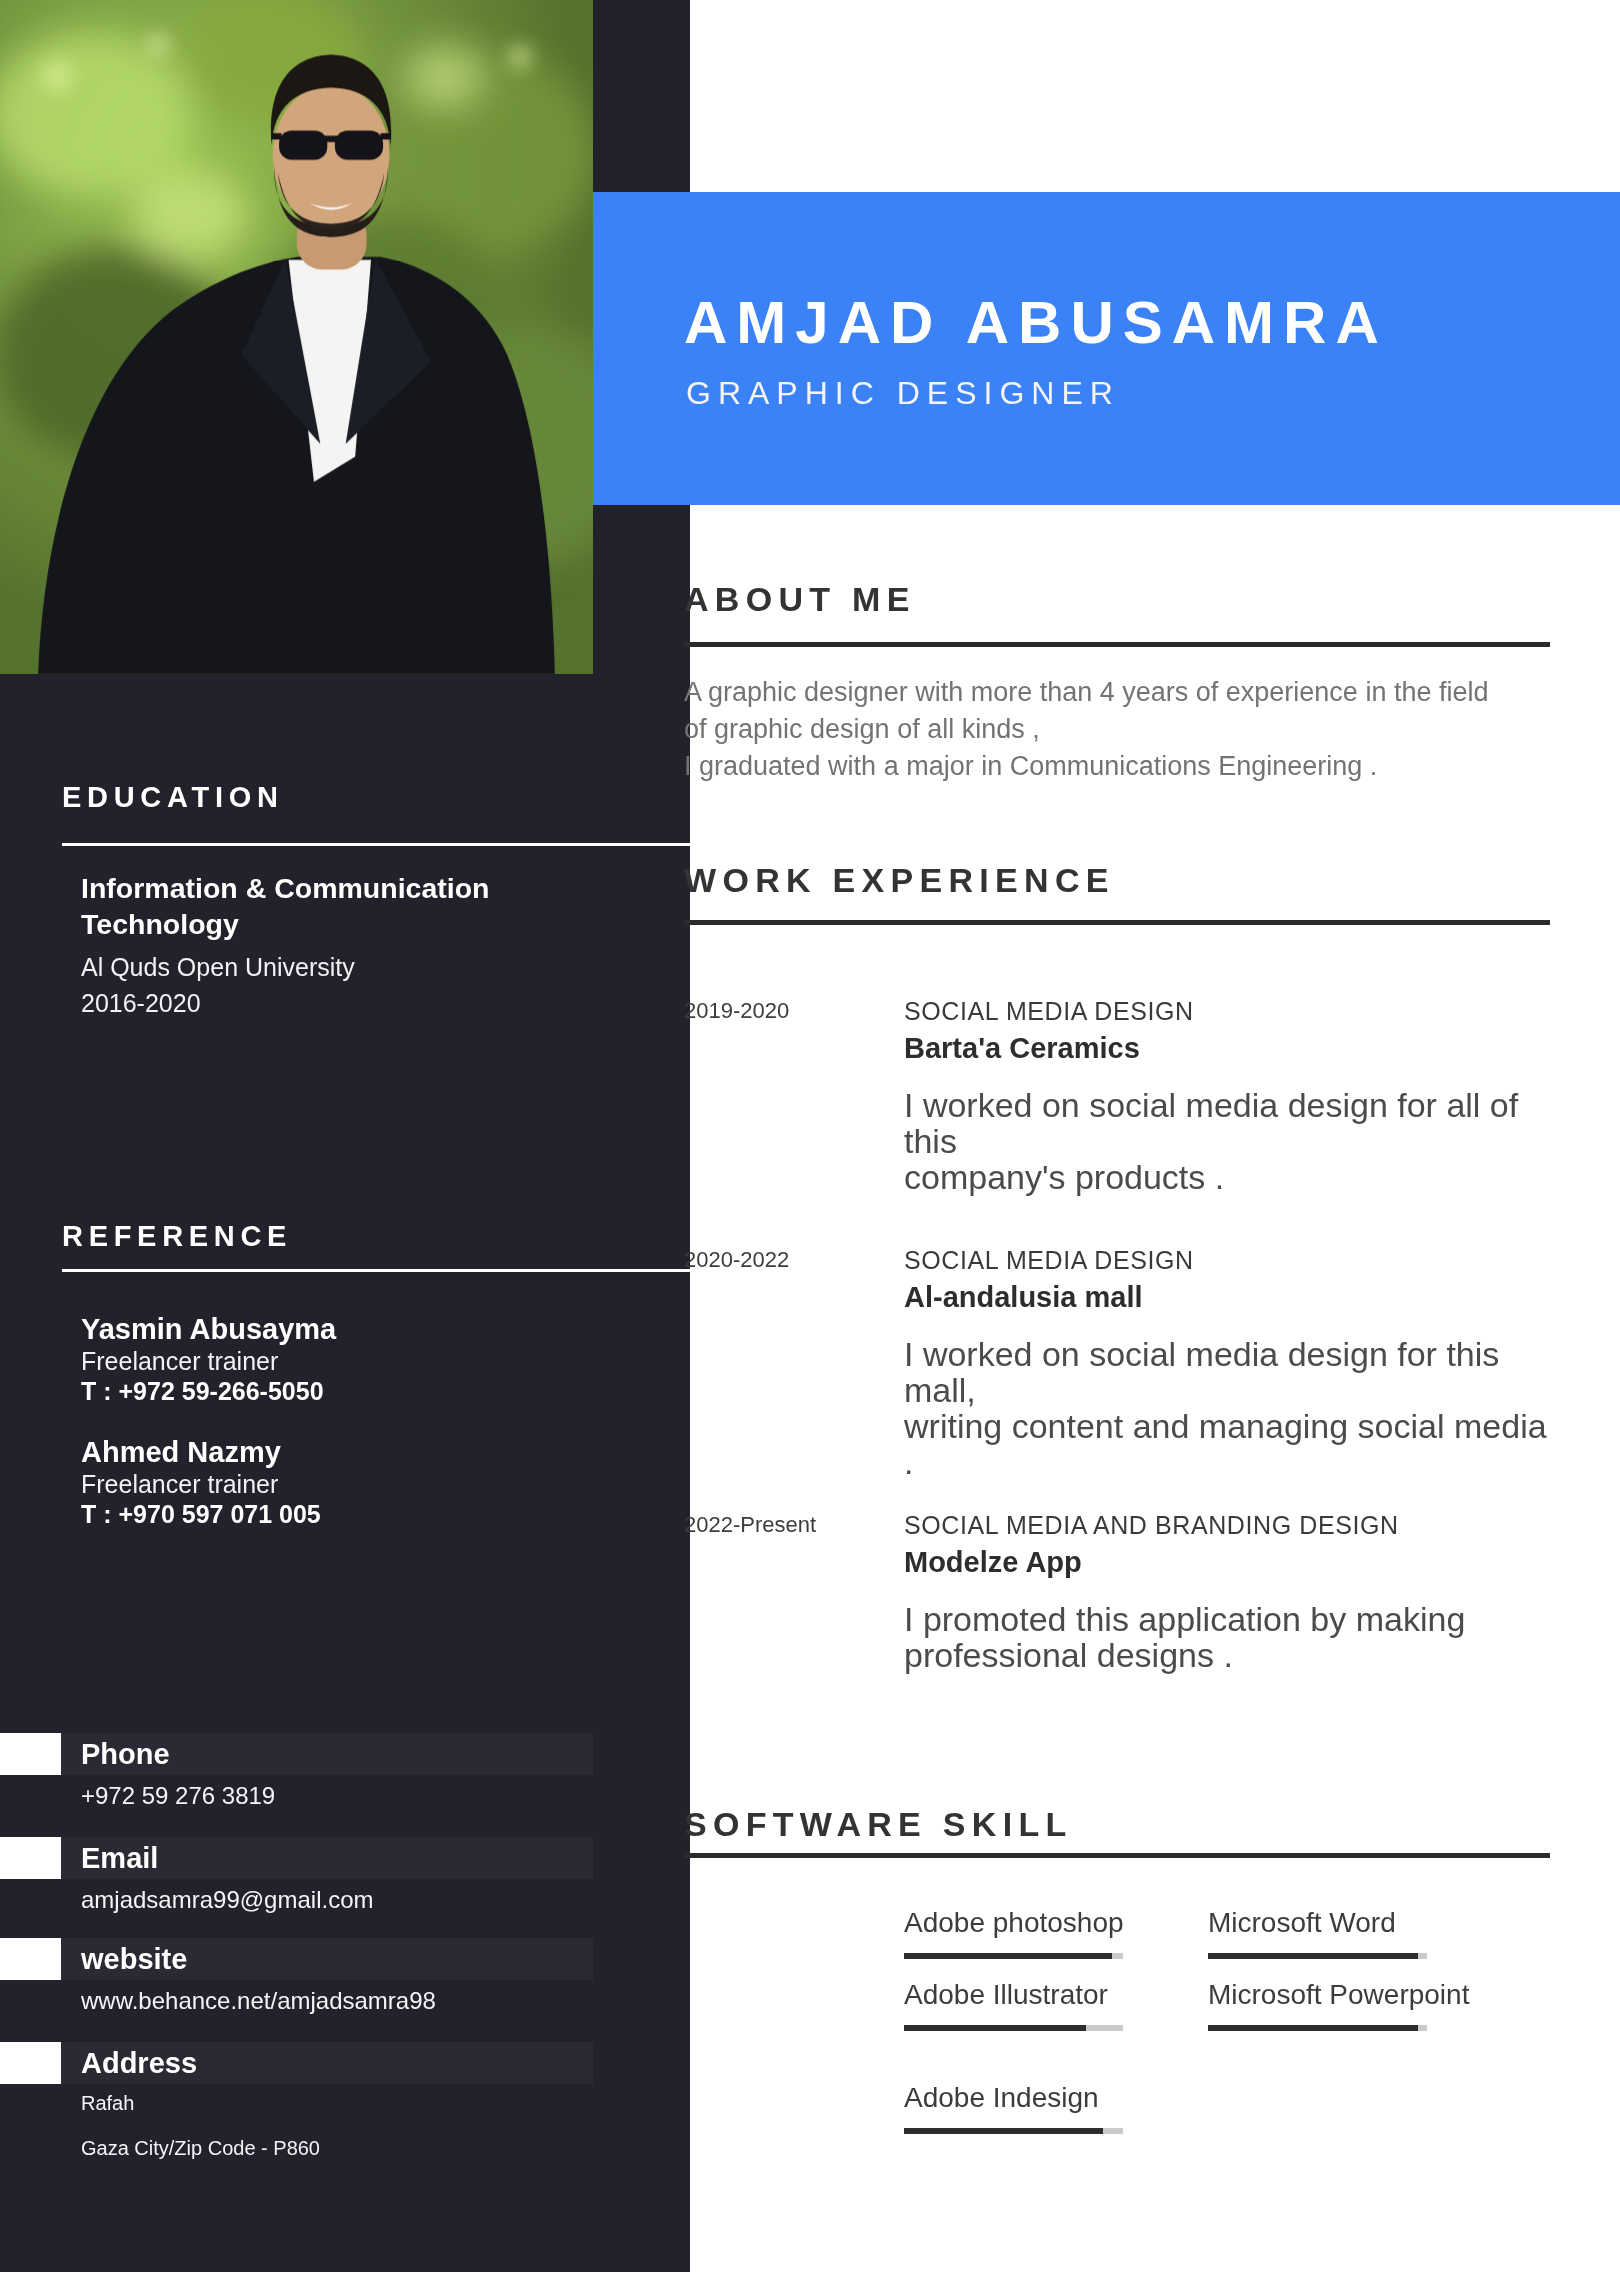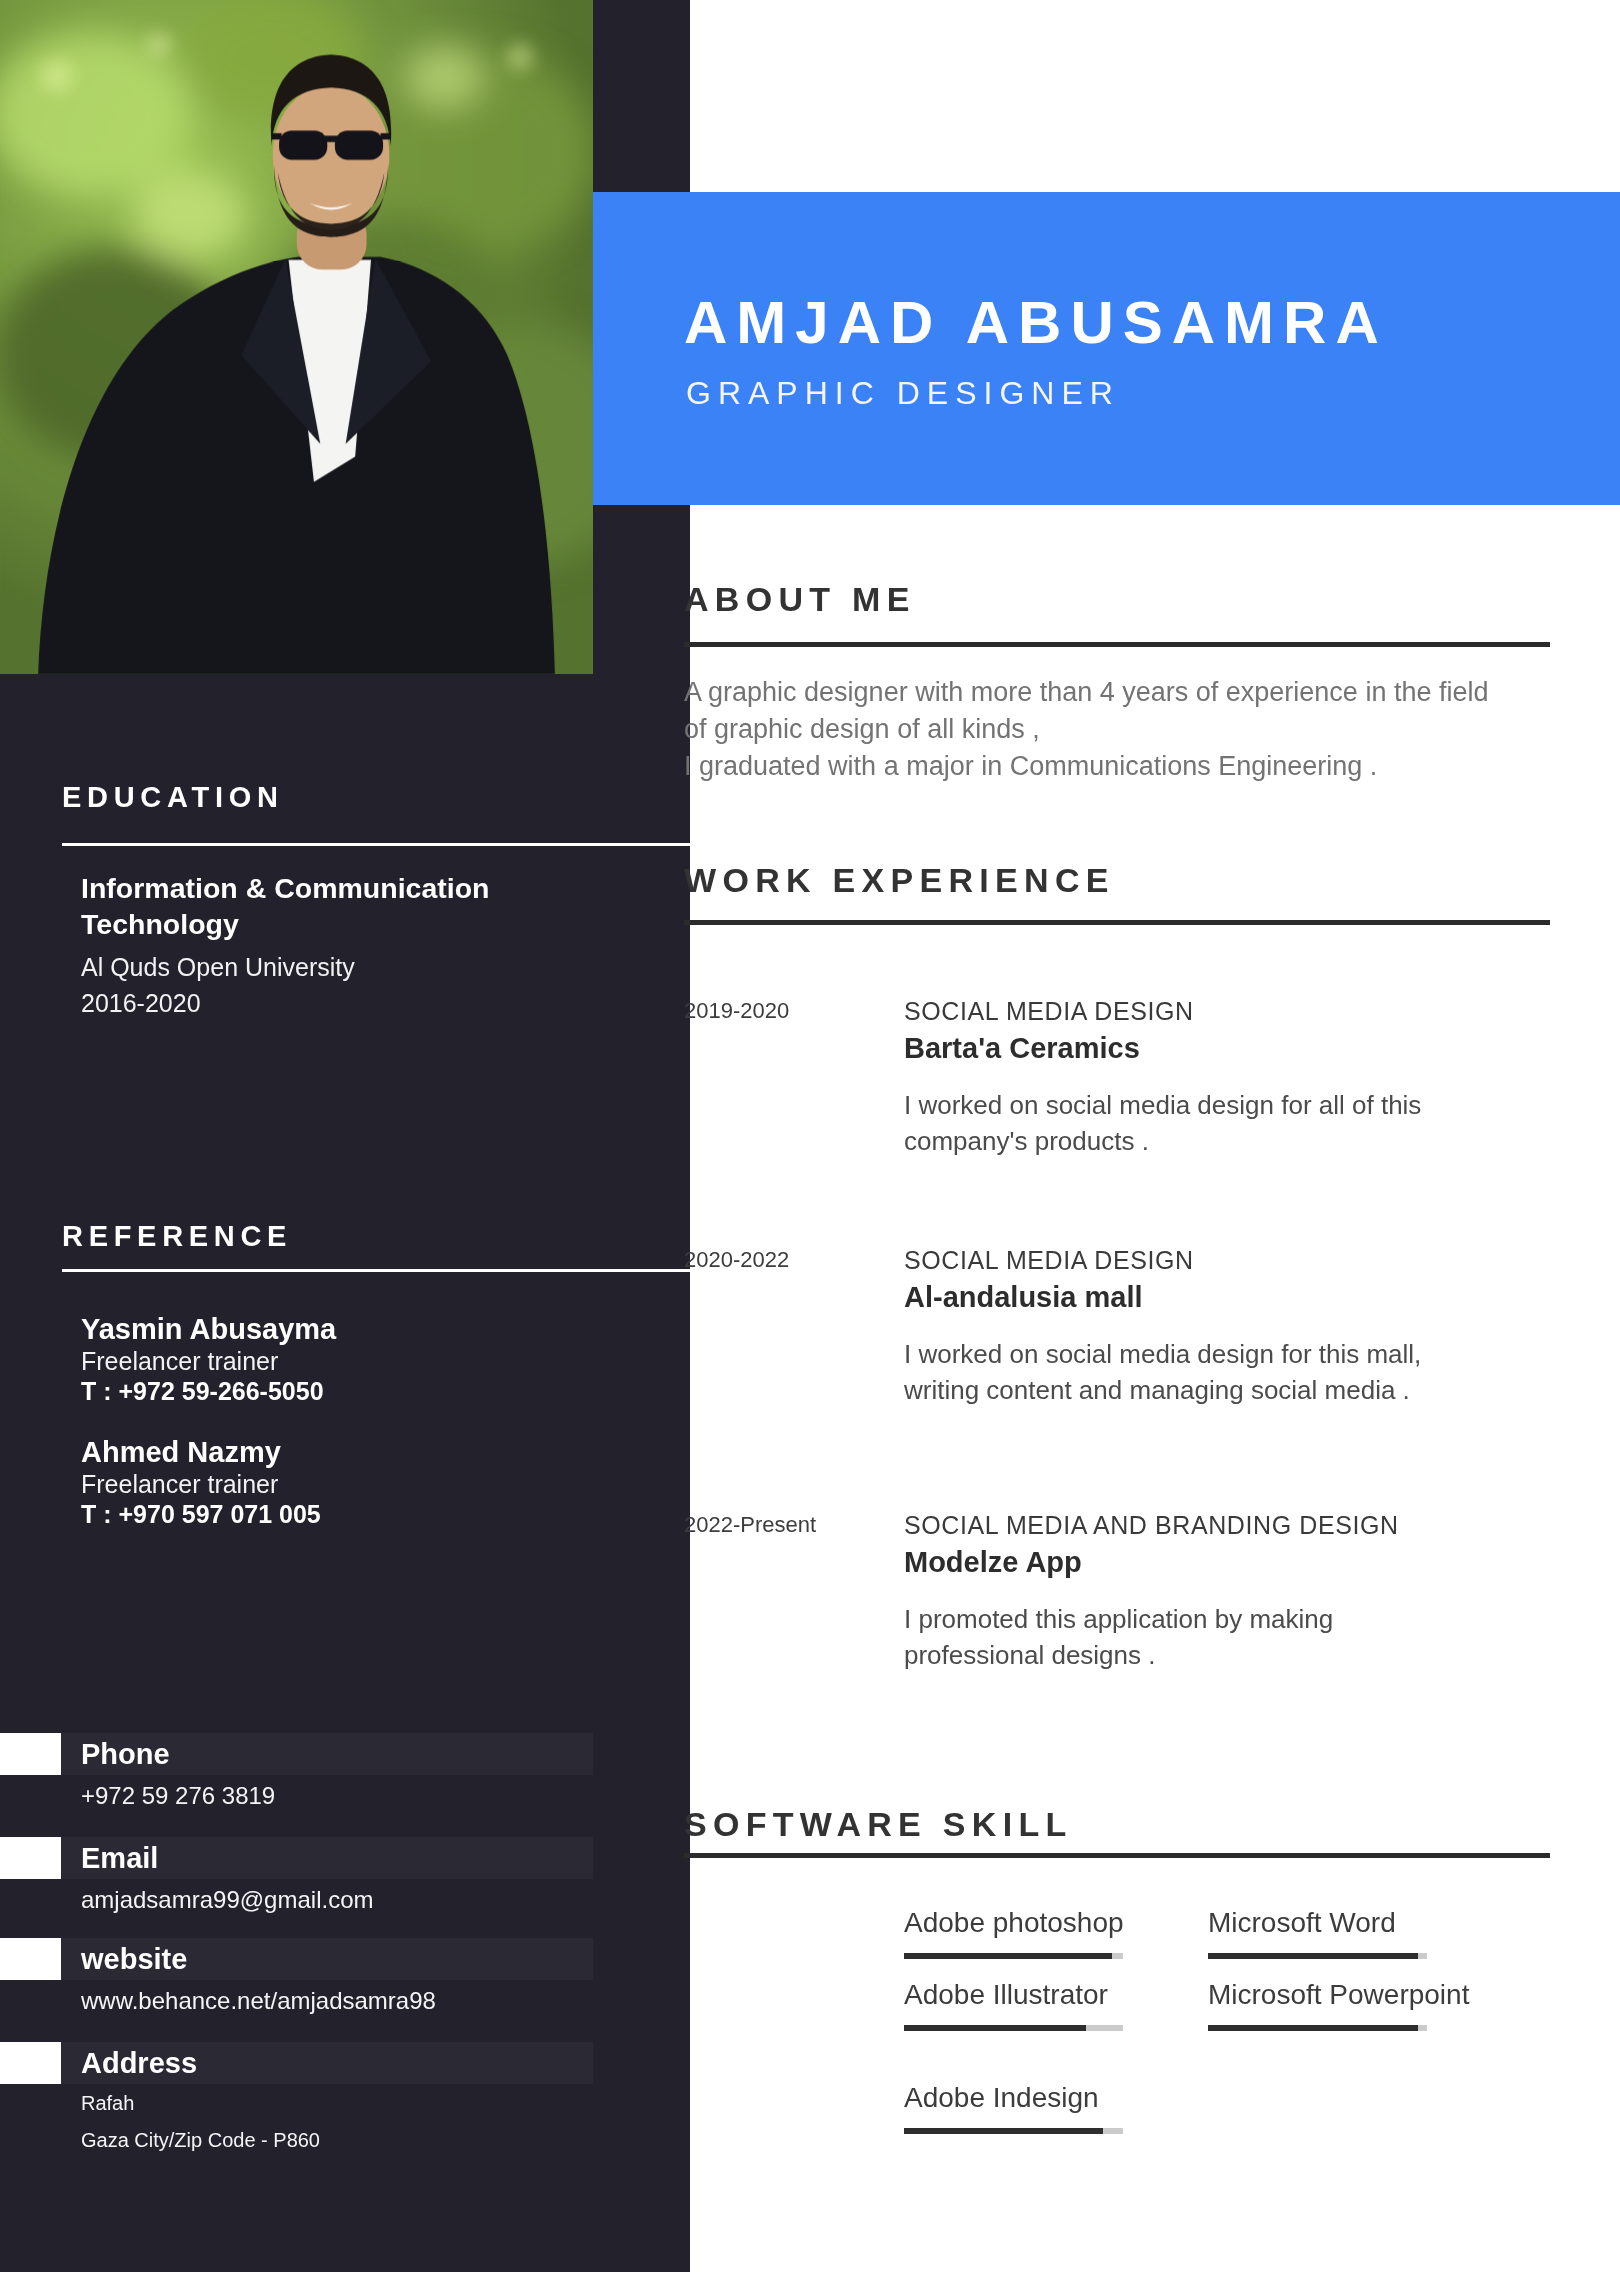--- a/index.html
+++ b/index.html
@@ -41,21 +41,21 @@
   .contact-chip{width:61px;height:42px;background:#ffffff;}
   .contact-labelwrap{
     flex:1;background:#2B2933;height:42px;line-height:42px;
     padding-left:20px;color:#ffffff;font-size:29px;font-weight:600;
   }
   .contact-value{
     padding-left:81px;margin-top:5.7px;
     color:#F4F4F6;font-size:24px;line-height:29px;font-weight:400;
   }
   .contact-value.small{font-size:20px;line-height:27px;}
-  .contact-value.small + .contact-value.small{margin-top:10px;}
+  .contact-value.small + .contact-value.small{margin-top:18px;}
   
   .name-box{
     position:absolute;left:593px;top:192px;width:1028px;height:313px;
     background:#3b82f6;
   }
   .name{
     position:absolute;left:91px;top:96px;
     color:#ffffff;font-size:60px;font-weight:700;letter-spacing:9px;white-space:nowrap;
   }
   .job-title{
@@ -74,21 +74,21 @@
     position:absolute;left:684px;top:674px;width:901px;
     color:#737373;font-size:27px;line-height:37px;font-weight:400;
   }
   .entry{
     position:absolute;left:684px;width:866px;
     display:grid;grid-template-columns:220px 1fr;
   }
   .entry-date{color:#3C3C3C;font-size:22px;line-height:30px;font-weight:500;}
   .entry-title{color:#3A3A3A;font-size:25px;line-height:30px;font-weight:500;letter-spacing:0.6px;}
   .entry-company{color:#2D2D2D;font-size:29px;line-height:33px;font-weight:700;margin-top:6.3px;}
-  .entry-body{color:#4B4B4B;font-size:26px;line-height:36px;font-weight:400;margin-top:21.6px;}
+  .entry-body{color:#4B4B4B;font-size:34px;line-height:36px;font-weight:400;margin-top:21.6px;}
   .skill{position:absolute;width:343px;}
   .skill-name{color:#3C3C3C;font-size:28px;line-height:33px;font-weight:500;white-space:nowrap;}
   .skill-bar{margin-top:14px;width:219px;height:6.3px;background:#CBCBCB;}
   .skill-fill{height:6.3px;background:#2E2E2E;}
 </style>
 </head>
 <body>
 
 <div class="page">
 

